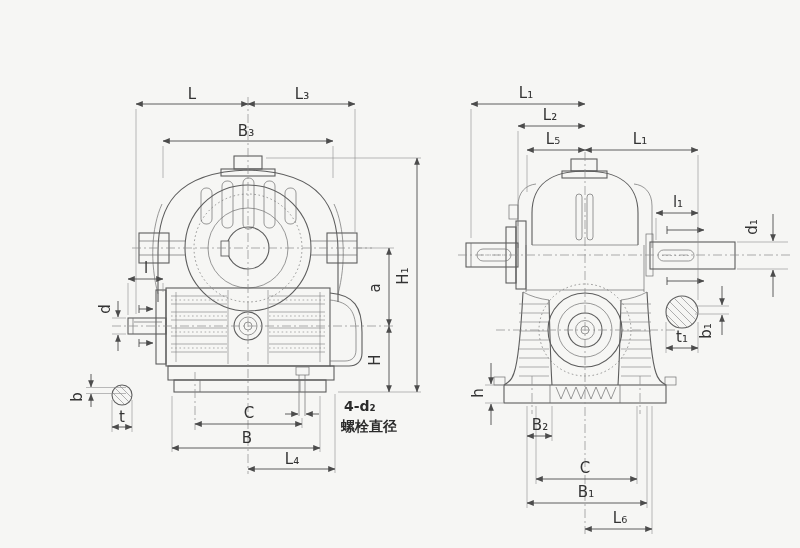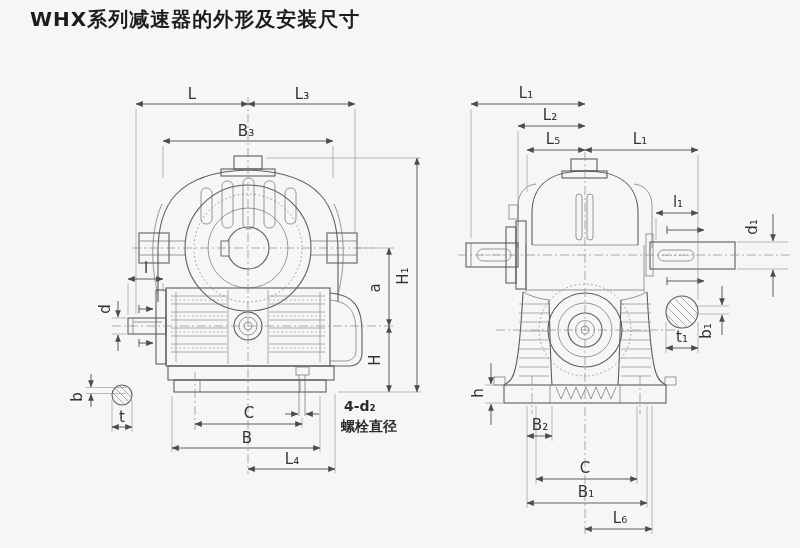--- a/index.html
+++ b/index.html
@@ -15,21 +15,20 @@
   .cl{stroke:#8a8a8a;fill:none;stroke-width:0.7;stroke-dasharray:9 3 2 3;}
   .ext{stroke:#8f8f8f;fill:none;stroke-width:0.6;}
   .dim{stroke:#4c4c4c;fill:none;stroke-width:0.9;}
   .lbl{font-family:"DejaVu Sans",sans-serif;font-size:15px;fill:#333;text-anchor:middle;}
   .note{font-family:"DejaVu Sans",sans-serif;font-size:14px;font-weight:bold;fill:#2b2b2b;text-anchor:start;}
 </style>
 </head>
 <body>
 
 <div class="stage">
-  <div class="title">WHX系列减速器的外形及安装尺寸</div>
 
   <svg class="drawing" width="800" height="548" viewBox="0 0 800 548">
     <defs>
       <marker id="ah" viewBox="0 0 10 10" refX="9.5" refY="5" markerWidth="8" markerHeight="8" orient="auto-start-reverse">
         <path d="M0,1 L10,5 L0,9 z" fill="#4c4c4c"></path>
       </marker>
       <clipPath id="kd-left">
           <circle cx="122" cy="395" r="9.6"></circle>
         </clipPath>
       <clipPath id="kd-right">

